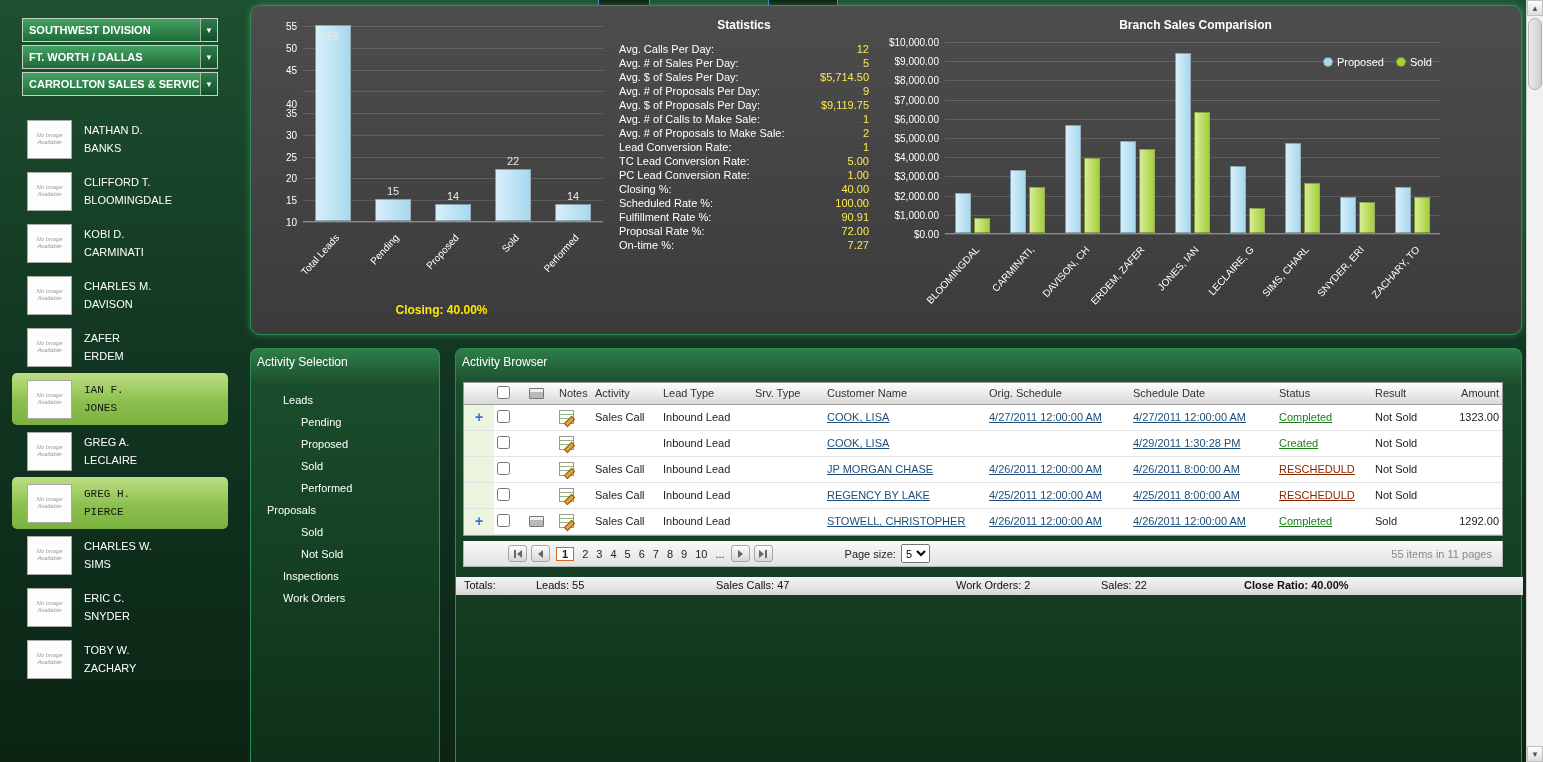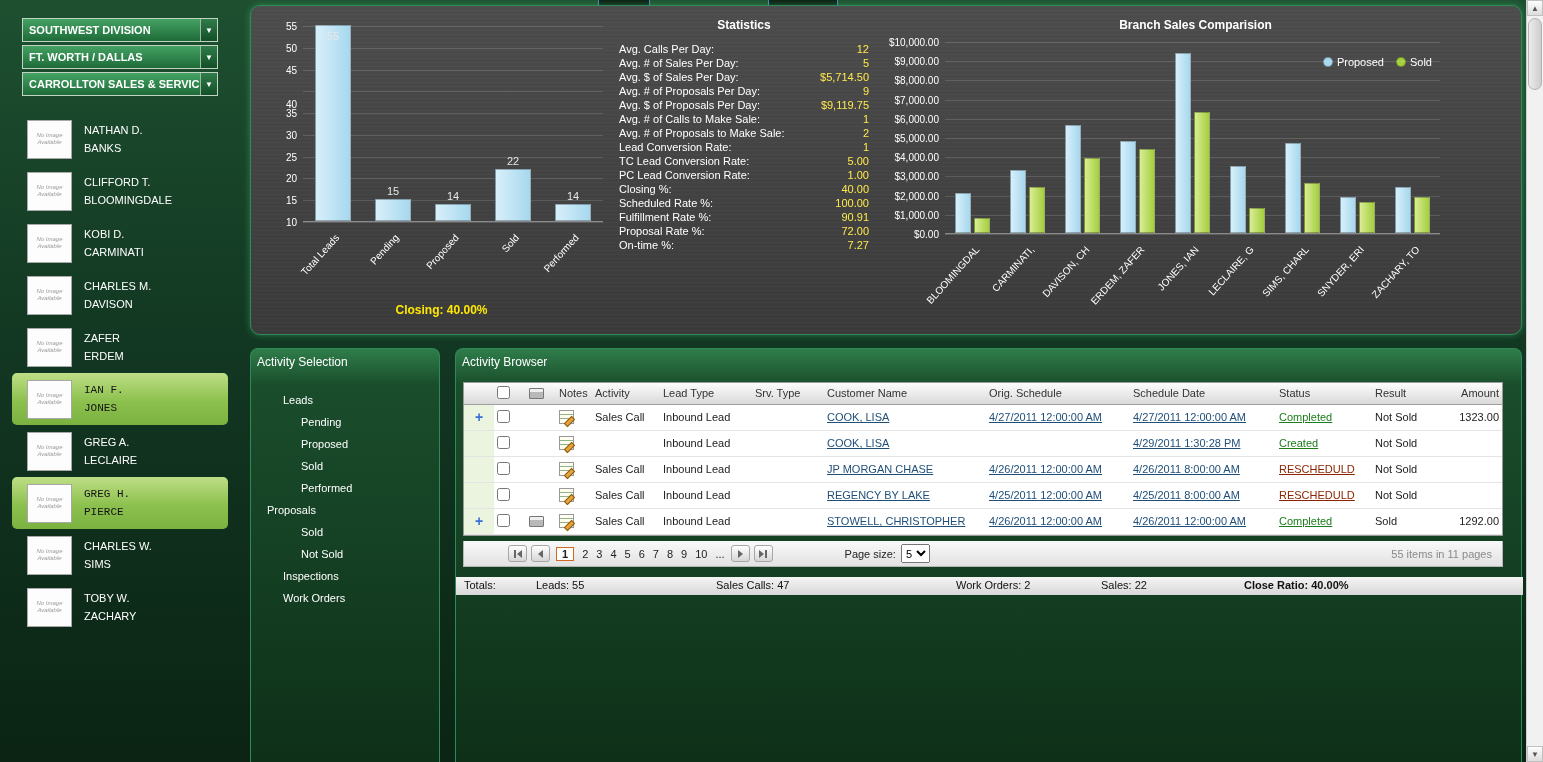--- a/index.html
+++ b/index.html
@@ -185,20 +185,27 @@
           <div class="rep-name">
             <div>GREG H.</div>
             <div>PIERCE</div>
           </div>
         </div>
         <div class="rep-item">
           <div class="thumb">No Image Available</div>
           <div class="rep-name">
             <div>CHARLES W.</div>
             <div>SIMS</div>
+          </div>
+        </div>
+        <div class="rep-item">
+          <div class="thumb">No Image Available</div>
+          <div class="rep-name">
+            <div>ERIC C.</div>
+            <div>SNYDER</div>
           </div>
         </div>
         <div class="rep-item">
           <div class="thumb">No Image Available</div>
           <div class="rep-name">
             <div>TOBY W.</div>
             <div>ZACHARY</div>
           </div>
         </div>
       </div>

